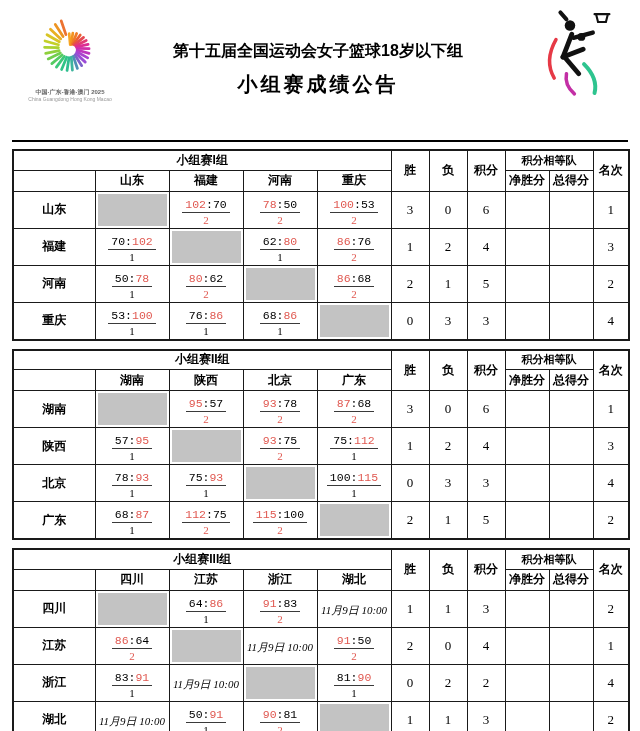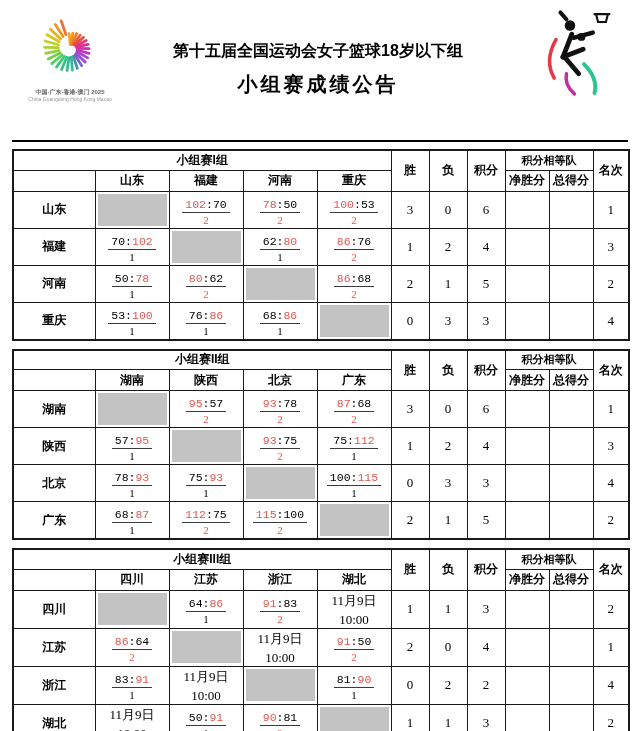--- a/index.html
+++ b/index.html
@@ -35,21 +35,21 @@
   tr.datarow { height:36px; }
   td.team { font-weight:bold; font-size:12px; }
   td.stat, .sched { font-family:"Liberation Serif","DejaVu Serif",serif; }
   td.stat { font-size:13px; }
   .score-top { display:inline-block; font-family:Liberation Mono, monospace;
                font-size:11.5px; line-height:13px; border-bottom:1px solid #3a3a3a;
                padding:0 3px 1px 3px; margin-top:1px; }
   .pts { font-family:"Liberation Serif","DejaVu Serif",serif; font-size:11px; line-height:12px; margin-top:1px; }
   .red { color:var(--red,#e05850); }
   .diag { margin:2px; height:32px; background:var(--gray,#c3c3c3); }
-  .sched { font-size:13px; }
+  .sched { font-size:11px;font-style:italic; }
 </style>
 </head>
 <body style="--red: #e05850; --gray: #c3c3c3;">
 
 <div class="emblem">
   <svg id="emblem-svg" width="95" height="78" viewBox="0 0 110 90">
       <line x1="54.7" y1="40.0" x2="53.5" y2="27.1" stroke="#F7A623" stroke-width="3.2" stroke-linecap="round"></line>
       <line x1="55.7" y1="39.6" x2="57.7" y2="26.6" stroke="#F3921F" stroke-width="3.2" stroke-linecap="round"></line>
       <line x1="56.9" y1="39.4" x2="62.1" y2="27.1" stroke="#EF7B26" stroke-width="3.2" stroke-linecap="round"></line>
       <line x1="58.3" y1="39.6" x2="66.3" y2="28.8" stroke="#EA6033" stroke-width="3.2" stroke-linecap="round"></line>

